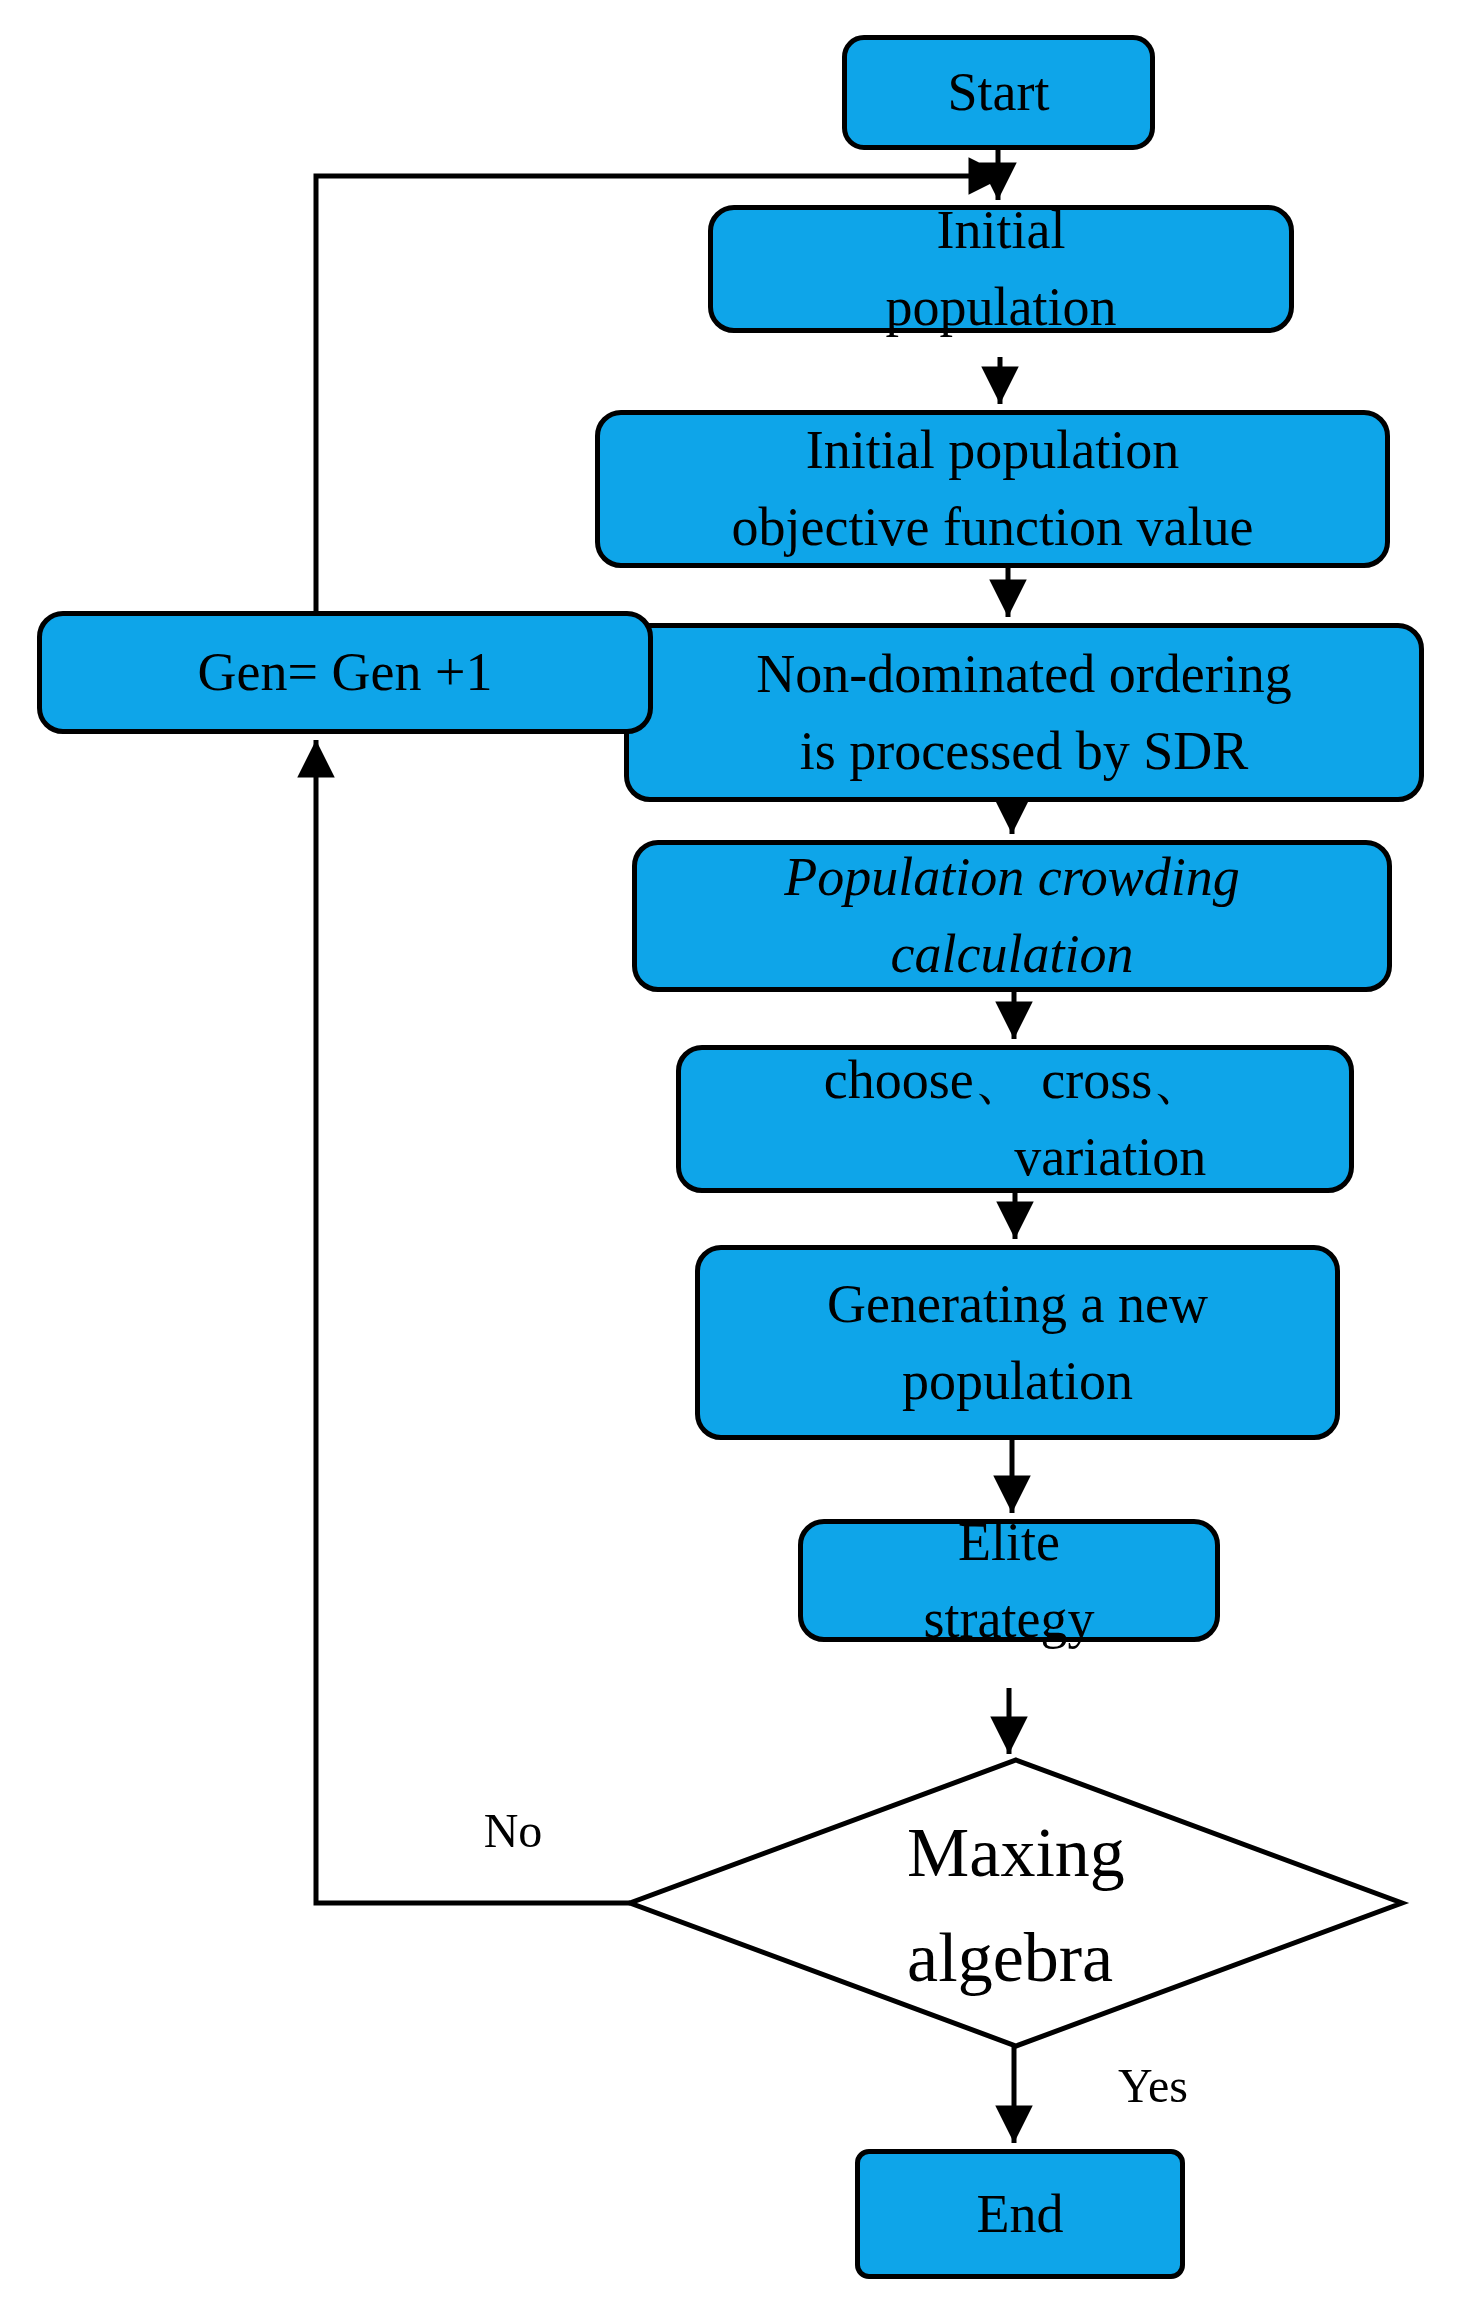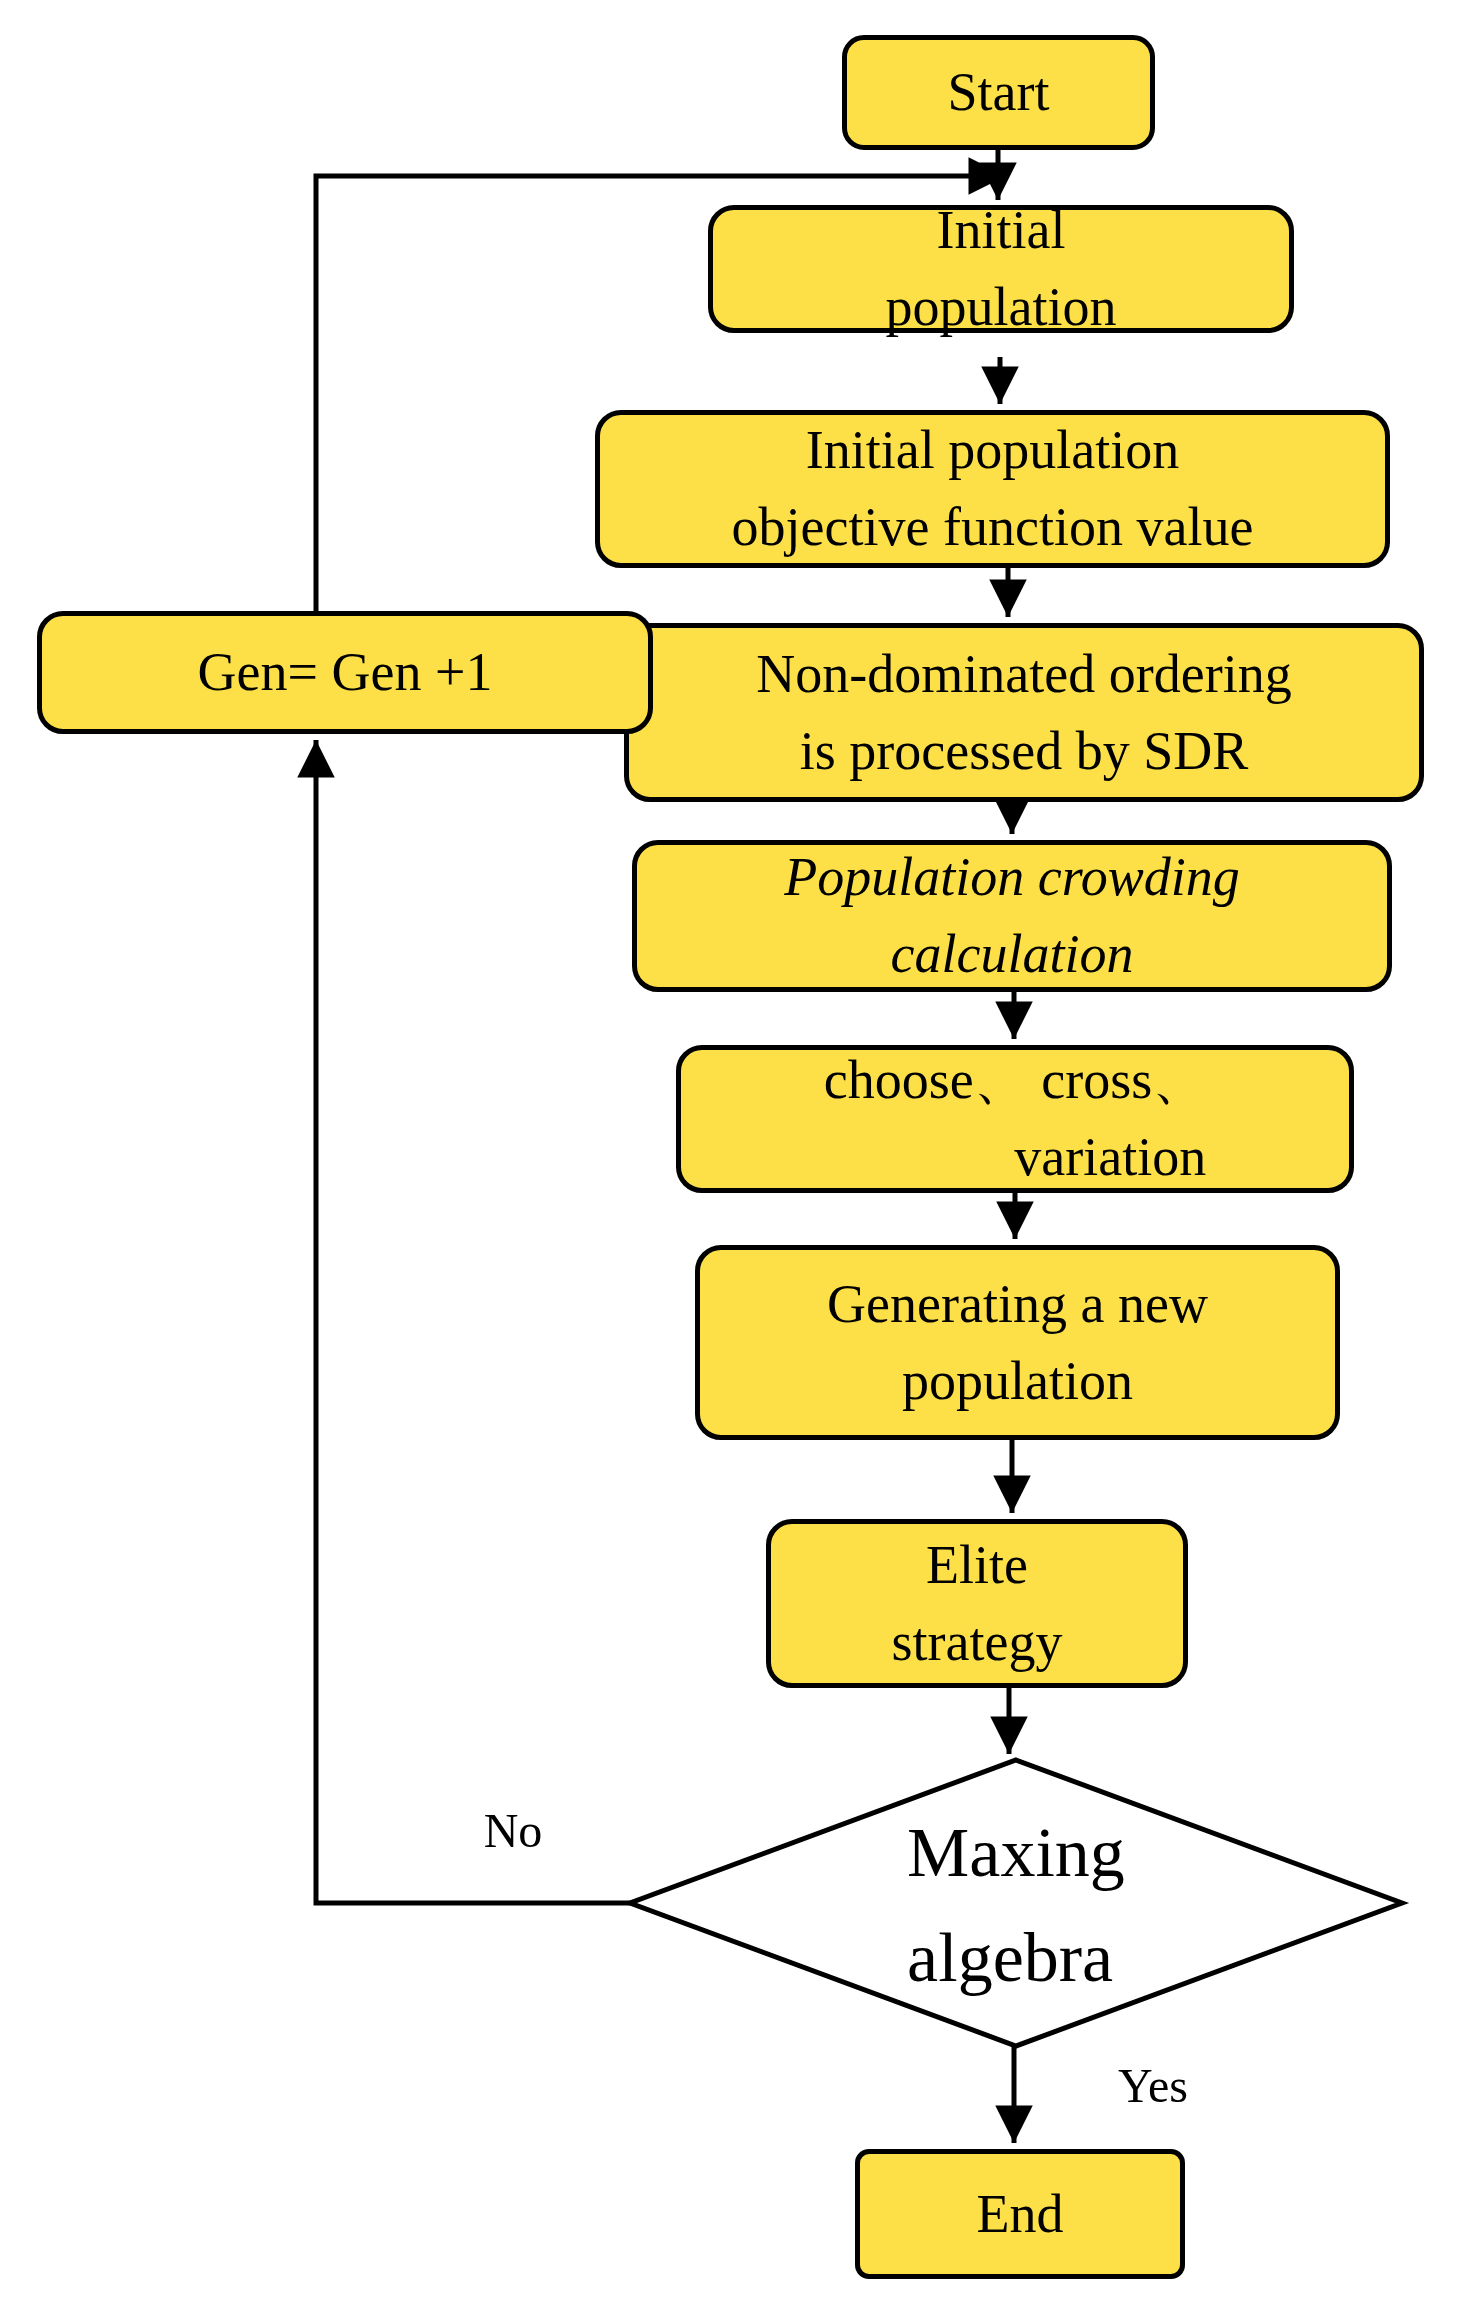--- a/index.html
+++ b/index.html
@@ -21,21 +21,21 @@
     left: 0;
     top: 0;
     width: 1480px;
     height: 2304px;
   }
   .node {
     position: absolute;
     box-sizing: border-box;
     border: 5px solid #000000;
     border-radius: 26px;
-    background: #fde047;
+    background: #0ea5e9;
     display: flex;
     align-items: center;
     justify-content: center;
     text-align: center;
     white-space: pre-line;
     font-size: 54px;
     line-height: 1.42;
   }
   .floating-label {
     position: absolute;
@@ -103,21 +103,21 @@
 
   <div class="node" style="left:632px; top:840px; width:760px; height:152px;font-style:italic;">Population crowding
 calculation</div>
 
   <div class="node cjk-fallback" style="left:676px; top:1045px; width:678px; height:148px;text-align:right;">choose、 cross、
 variation</div>
 
   <div class="node" style="left:695px; top:1245px; width:645px; height:195px;">Generating a new
 population</div>
 
-  <div class="node" style="left:766px; top:1519px; width:422px; height:169px;">Elite
+  <div class="node" style="left:798px; top:1519px; width:422px; height:123px;">Elite
 strategy</div>
 
   <div class="node" style="left:37px; top:611px; width:616px; height:123px;">Gen= Gen +1</div>
 
   <div class="node" style="left:855px; top:2149px; width:330px; height:130px; border-radius:14px;">End</div>
 
   <div class="diamond-label" style="left:766px; top:1805px; width:500px; height:200px;">Maxing
 algebra</div>
 
   <div class="floating-label" style="left:428px; top:1793px; width:170px; height:75px;">No</div>

